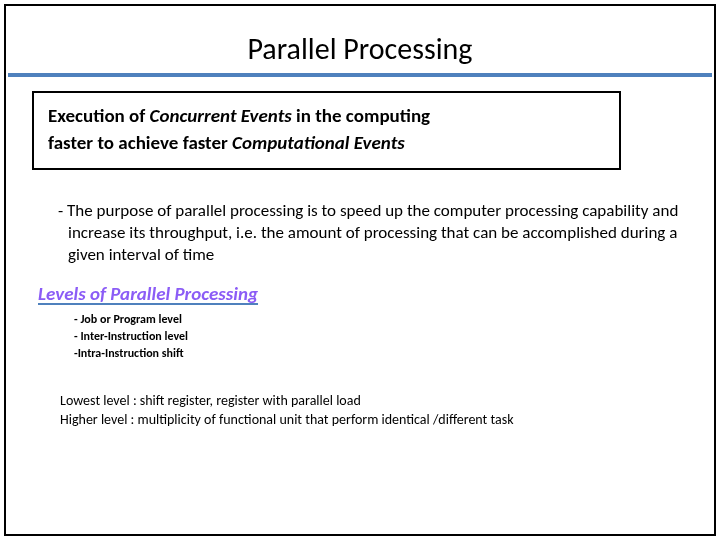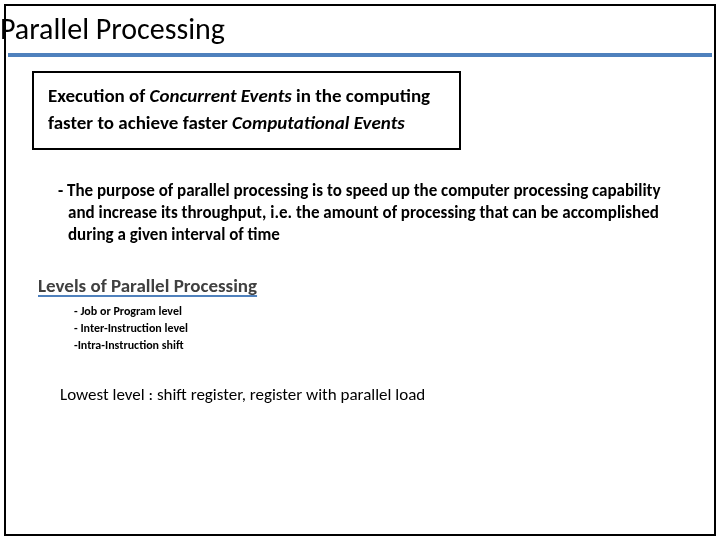--- a/index.html
+++ b/index.html
@@ -11,72 +11,73 @@
       color: #000;
       position: relative;
     }
     .slide-border {
       position: absolute;
       top: 4px; left: 4px; right: 4px; bottom: 4px;
       border: 2px solid #000;
     }
     .title-block {
       position: relative;
-      padding-top: 10px;
-      text-align: left;
+      padding-top: 30px;
+      text-align: center;
     }
     .title-text {
       font-size: 30px;
       font-weight: 400;
       color: #000;
     }
     .title-underline {
       height: 4px;
       background: #4f81bd;
       margin: 6px 8px 0 8px;
     }
     .def-box {
       margin: 14px 0 0 32px;
-      width: 429px;
+      width: 589px;
       border: 2px solid #000;
       padding: 10px 14px 12px 14px;
       font-size: 19px;
       line-height: 1.4;
       font-weight: 600;
     }
     .def-box .italic { font-style: italic; font-weight: 700; }
     .body-text {
       margin: 30px 40px 0 48px;
       font-size: 17px;
-      font-weight: 700;
+      font-weight: 400;
       line-height: 1.3;
     }
     .body-text .hang {
       text-indent: -10px;
       padding-left: 20px;
     }
     .section-heading {
-      margin: 28px 0 0 38px;
+      margin: 16px 0 0 38px;
       font-size: 19px;
       font-weight: 700;
-      color: #404040;
+      color: #8b5cf6;
       text-decoration: underline;
       text-decoration-color: #4f81bd;
       text-decoration-thickness: 2px;
       text-underline-offset: 3px;
+      font-style: italic;
     }
     .levels-list {
       margin: 6px 0 0 74px;
       font-size: 12px;
       font-weight: 600;
       line-height: 1.4;
     }
     .footer-text {
       margin: 30px 0 0 60px;
-      font-size: 17px;
+      font-size: 14px;
       font-weight: 400;
       line-height: 1.35;
     }
   </style>
 </head>
 <body>
 
 <div class="slide-border"></div>
 
 <div class="title-block">
@@ -100,13 +101,14 @@
 <div class="section-heading">Levels of Parallel Processing</div>
 
 <div class="levels-list">
   <div>- Job or Program level</div>
   <div>- Inter-Instruction level</div>
   <div>-Intra-Instruction shift</div>
 </div>
 
 <div class="footer-text">
   <div>Lowest level : shift register, register with parallel load</div>
+  <div>Higher level : multiplicity of functional unit that perform identical /different task</div>
 </div>
 
 </body></html>

